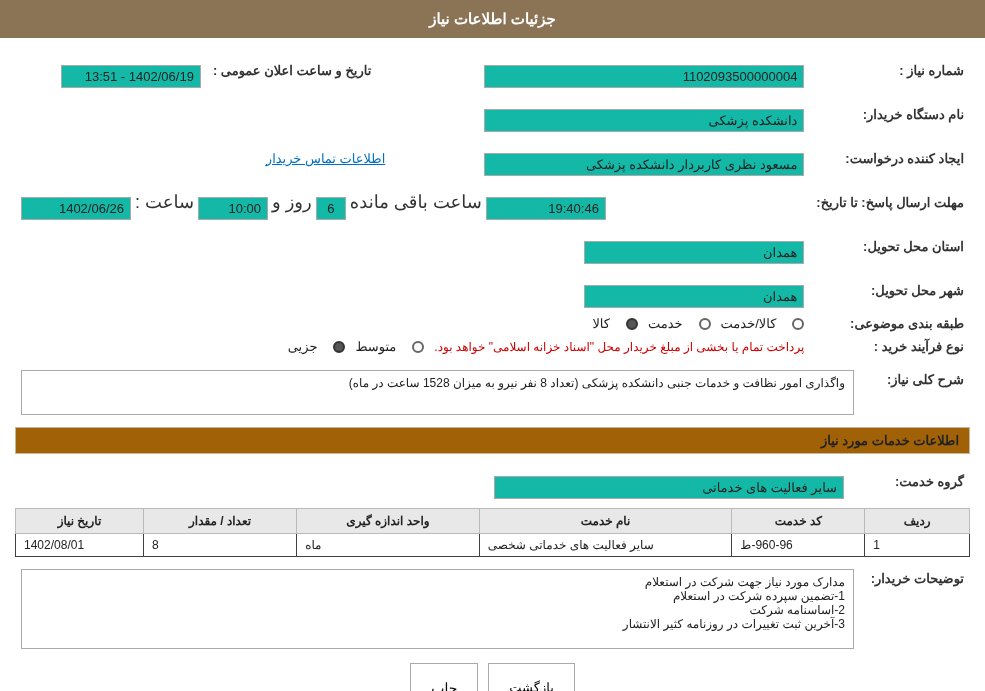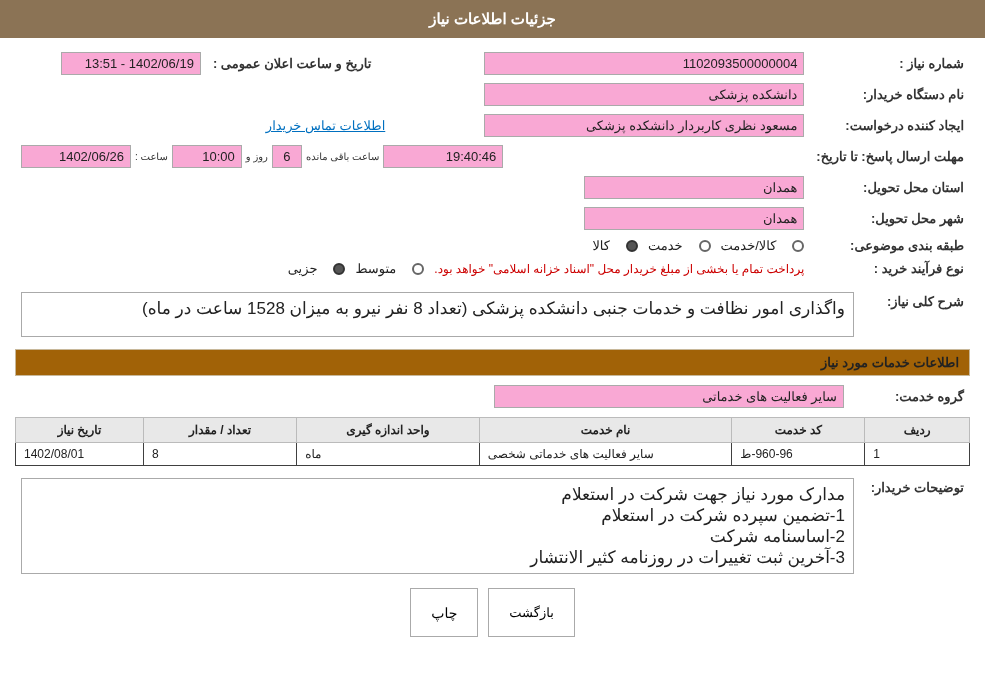--- a/index.html
+++ b/index.html
@@ -49,25 +49,26 @@
       color: #333;
       font-weight: bold;
       white-space: nowrap;
       width: 120px;
     }
     .value-cell {
       text-align: right;
     }
     .input-box {
       border: 1px solid #aaa;
-      background: #f9a8d4;
+      background: #14b8a6;
       padding: 3px 6px;
       min-height: 22px;
       display: inline-block;
       text-align: right;
+      margin-top: 13px;
     }
     .input-wide { width: 320px; }
     .input-medium { width: 220px; }
     .input-small { width: 120px; padding-left: 44px; }
     .input-date { width: 140px; }
     .link-blue {
       color: #0070c0;
       text-decoration: underline;
       cursor: pointer;
     }
@@ -137,34 +138,34 @@
       gap: 10px;
       justify-content: center;
     }
     .row-inline {
       display: flex;
       align-items: center;
       justify-content: flex-end;
       gap: 4px;
     }
     .small-label {
-      font-size: 10px;
+      font-size: 18px;
       color: #333;
     }
     .notice-text {
       color: #c00;
       font-size: 12px;
     }
     .description-box {
       border: 1px solid #aaa;
       padding: 5px 8px;
       min-height: 45px;
       background: #fff;
       text-align: right;
-      font-size: 17px;
+      font-size: 12px;
     }
   </style>
 </head>
 <body>
 
 <div class="page-wrapper">
 
   <div class="header-bar">
     <span>جزئیات اطلاعات نیاز</span>
   </div>

